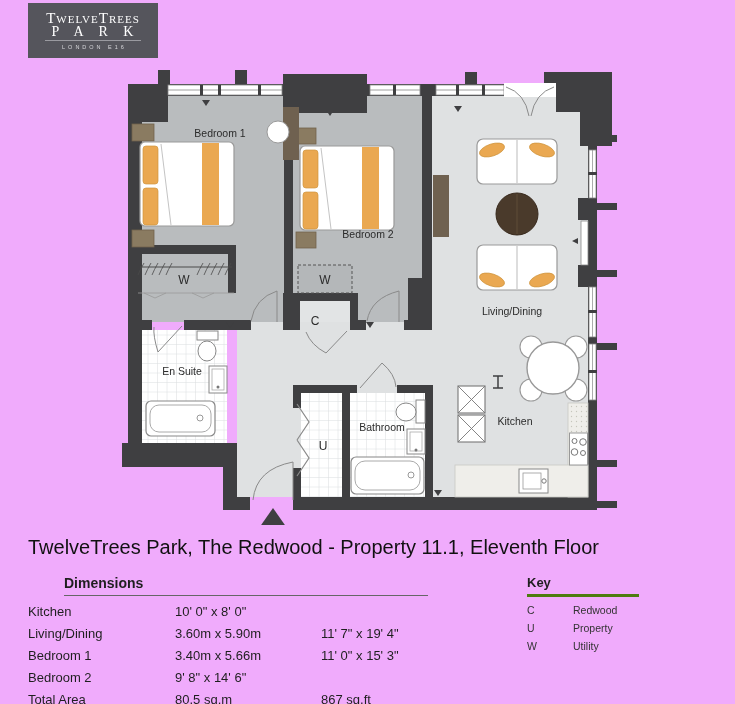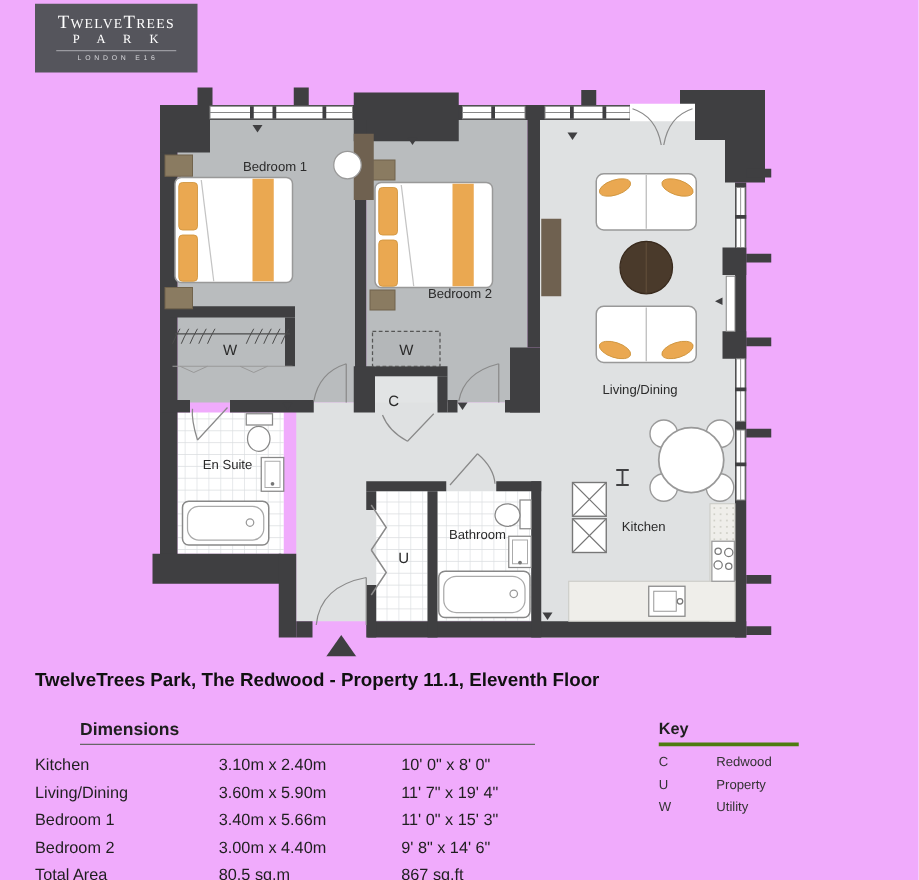--- a/index.html
+++ b/index.html
@@ -3,30 +3,30 @@
 <meta charset="utf-8">
 <style>
   html,body{margin:0;padding:0;background:#fff;}
   #page{position:relative;width:735px;height:704px;background:#f0abfc;overflow:hidden;
         font-family:"Liberation Sans",sans-serif;color:#1f1f1f;}
   
   #logo{position:absolute;left:28px;top:3px;width:130px;height:55px;background:#55555c;
         display:flex;flex-direction:column;align-items:center;justify-content:center;color:#fff;}
   #logo .l1{font-family:"Liberation Serif",serif;font-variant:small-caps;font-size:15px;
             letter-spacing:1px;line-height:15px;}
-  #logo .l2{font-family:"Liberation Serif",serif;font-size:10px;letter-spacing:6px;
+  #logo .l2{font-family:"Liberation Serif",serif;font-size:14px;letter-spacing:6px;
             line-height:11px;margin-left:5px;}
   #logo .rule{width:96px;height:1px;background:#9a9aa0;margin:3px 0 3px 0;}
   #logo .l3{font-size:5.5px;letter-spacing:3px;color:#d6d6da;line-height:6px;margin-left:3px;}
   
   #plan{position:absolute;left:120px;top:60px;}
   .lbl{font-family:"Liberation Sans",sans-serif;font-size:10.5px;fill:#2b2b2b;}
   .lbl2{font-family:"Liberation Sans",sans-serif;font-size:12px;fill:#2b2b2b;}
   
-  #title{position:absolute;left:28px;top:536px;font-size:15px;font-weight:bold;color:#111;}
+  #title{position:absolute;left:28px;top:536px;font-size:20px;font-weight:normal;color:#111;}
   
   #dims{position:absolute;left:28px;top:575px;width:400px;}
   #dims .hd{font-size:14px;font-weight:bold;padding-bottom:4px;border-bottom:1px solid #666;margin-left:36px;}
   #dims .rows{margin-top:4px;}
   .dim-row{display:grid;grid-template-columns:147px 146px 105px;height:22px;
            align-items:center;font-size:13px;}
   
   #key{position:absolute;left:527px;top:575px;width:112px;}
   #key .hd{font-size:13px;font-weight:bold;padding-bottom:4px;border-bottom:3px solid #4d7c0f;}
   #key .rows{margin-top:4px;}
@@ -278,36 +278,34 @@
     </g>
   </svg>
 
   <div id="title">TwelveTrees Park, The Redwood - Property 11.1, Eleventh Floor</div>
 
   <div id="dims">
     <div class="hd">Dimensions</div>
     <div class="rows">
       <div class="dim-row">
         <span>Kitchen</span>
-        <span>3.10m x 2.40m</span>
         <span>10' 0" x 8' 0"</span>
       </div>
       <div class="dim-row">
         <span>Living/Dining</span>
         <span>3.60m x 5.90m</span>
         <span>11' 7" x 19' 4"</span>
       </div>
       <div class="dim-row">
         <span>Bedroom 1</span>
         <span>3.40m x 5.66m</span>
         <span>11' 0" x 15' 3"</span>
       </div>
       <div class="dim-row">
         <span>Bedroom 2</span>
-        <span>3.00m x 4.40m</span>
         <span>9' 8" x 14' 6"</span>
       </div>
       <div class="dim-row">
         <span>Total Area</span>
         <span>80.5 sq.m</span>
         <span>867 sq.ft</span>
       </div>
     </div>
   </div>
 

